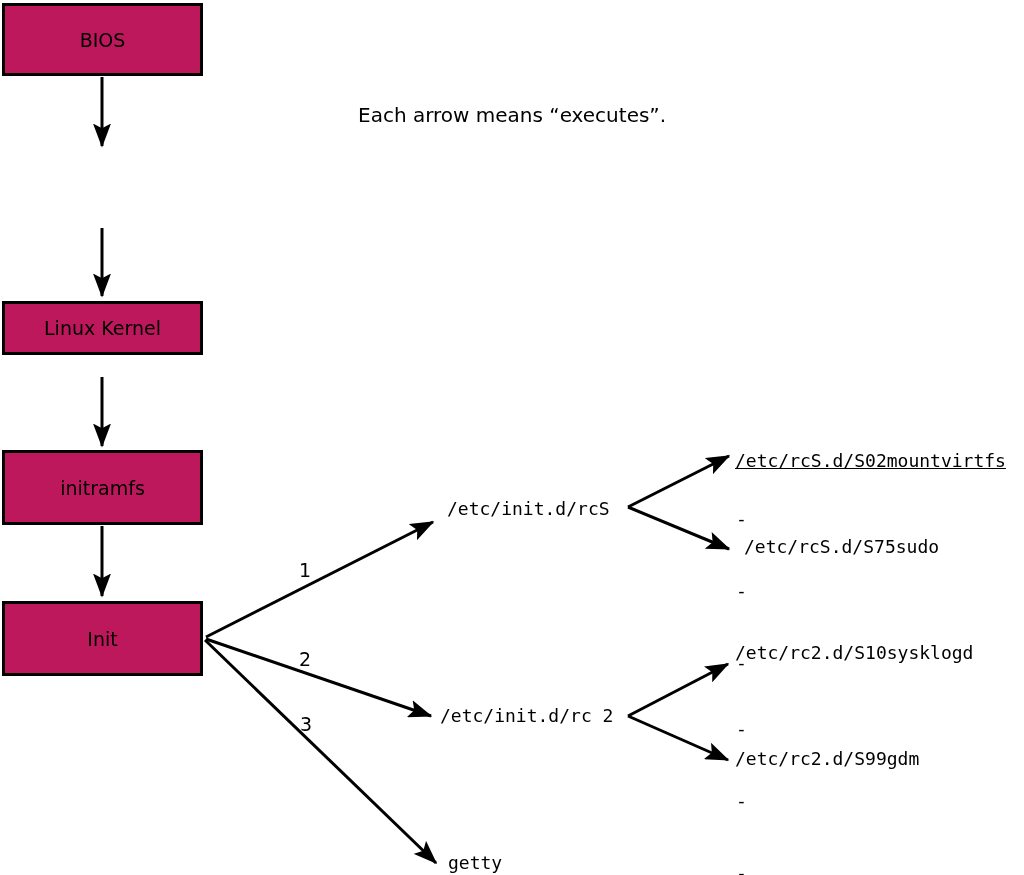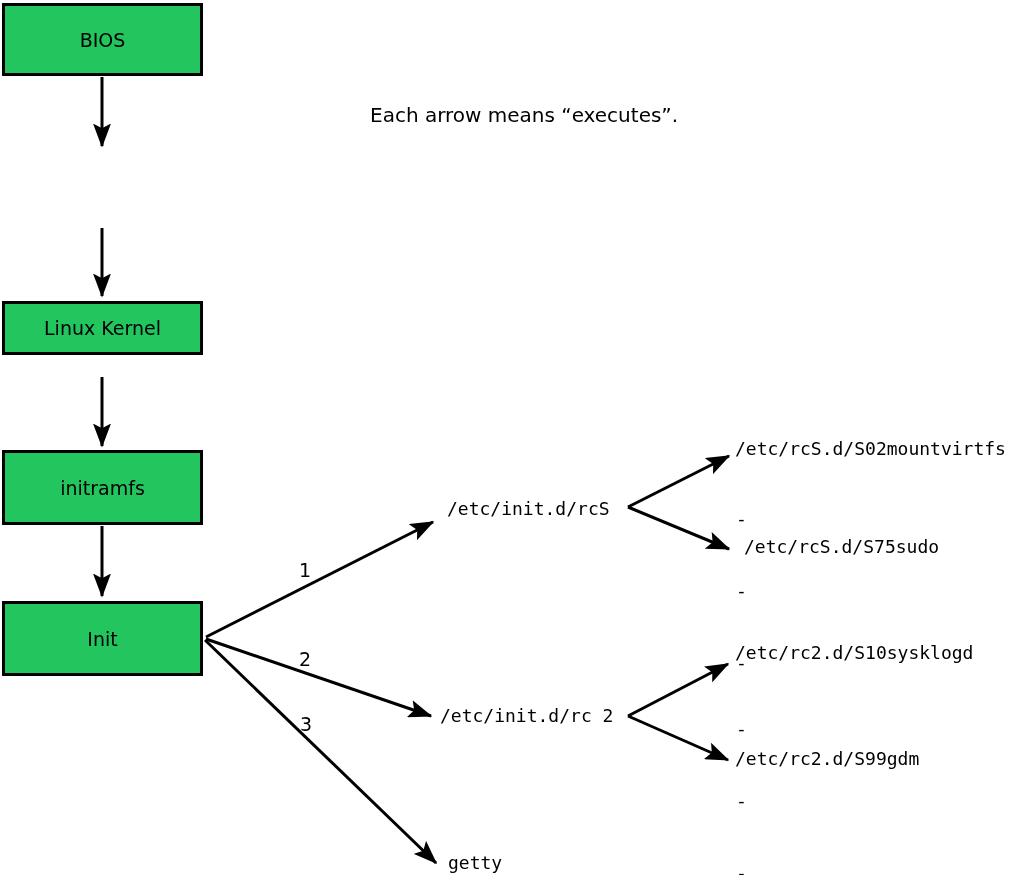--- a/index.html
+++ b/index.html
@@ -16,30 +16,30 @@
     position: absolute;
     left: 0; top: 0;
     width: 1024px; height: 875px;
   }
   .node {
     position: absolute;
     left: 2px;
     width: 201px;
     box-sizing: border-box;
     border: 3px solid #000000;
-    background: #22c55e;
+    background: #be185d;
     display: flex;
     align-items: center;
     justify-content: center;
     font-size: 19px;
     font-family: "DejaVu Sans", sans-serif;
   }
   .caption {
     position: absolute;
-    left: 370px;
+    left: 358px;
     top: 103px;
     font-size: 20px;
     font-family: "DejaVu Sans", sans-serif;
     white-space: nowrap;
   }
   .order-label {
     position: absolute;
     font-size: 19px;
     font-family: "DejaVu Sans", sans-serif;
   }
@@ -94,21 +94,21 @@
   <div class="node" style="top:450px; height:75px;">initramfs</div>
 
   <div class="order-label" style="left:299px; top:559px;">1</div>
   <div class="order-label" style="left:299px; top:648px;">2</div>
   <div class="order-label" style="left:300px; top:713px;">3</div>
 
   <div class="mono" style="left:447px; top:498px;">/etc/init.d/rcS</div>
   <div class="mono" style="left:440px; top:705px;">/etc/init.d/rc 2</div>
   <div class="mono" style="left:448px; top:852px;">getty</div>
 
-  <div class="mono" style="left:735px; top:438px;">/etc/rcS.d/S02mountvirtfs</div>
+  <div class="mono" style="left:735px; top:450px;text-decoration:underline;">/etc/rcS.d/S02mountvirtfs</div>
   <div class="dash-col" style="left:736px; top:459px;">
     <div>-</div>
     <div>-</div>
     <div>-</div>
   </div>
   <div class="mono" style="left:744px; top:536px;">/etc/rcS.d/S75sudo</div>
 
   <div class="mono" style="left:735px; top:642px;">/etc/rc2.d/S10sysklogd</div>
   <div class="dash-col" style="left:736px; top:669px;">
     <div>-</div>

